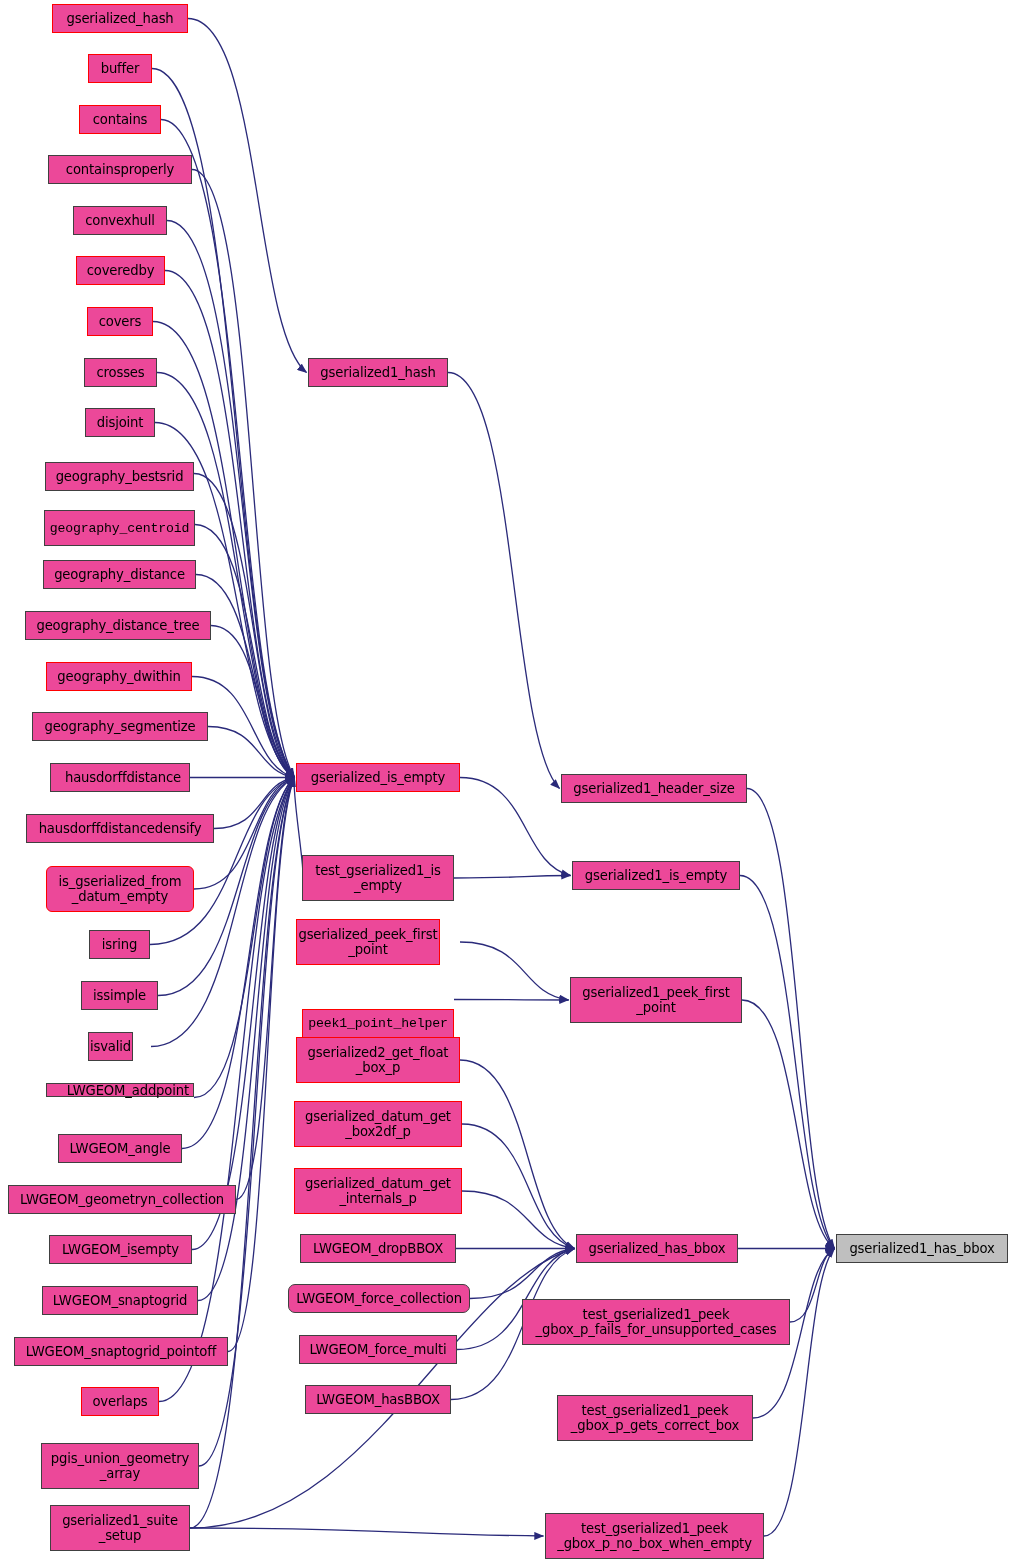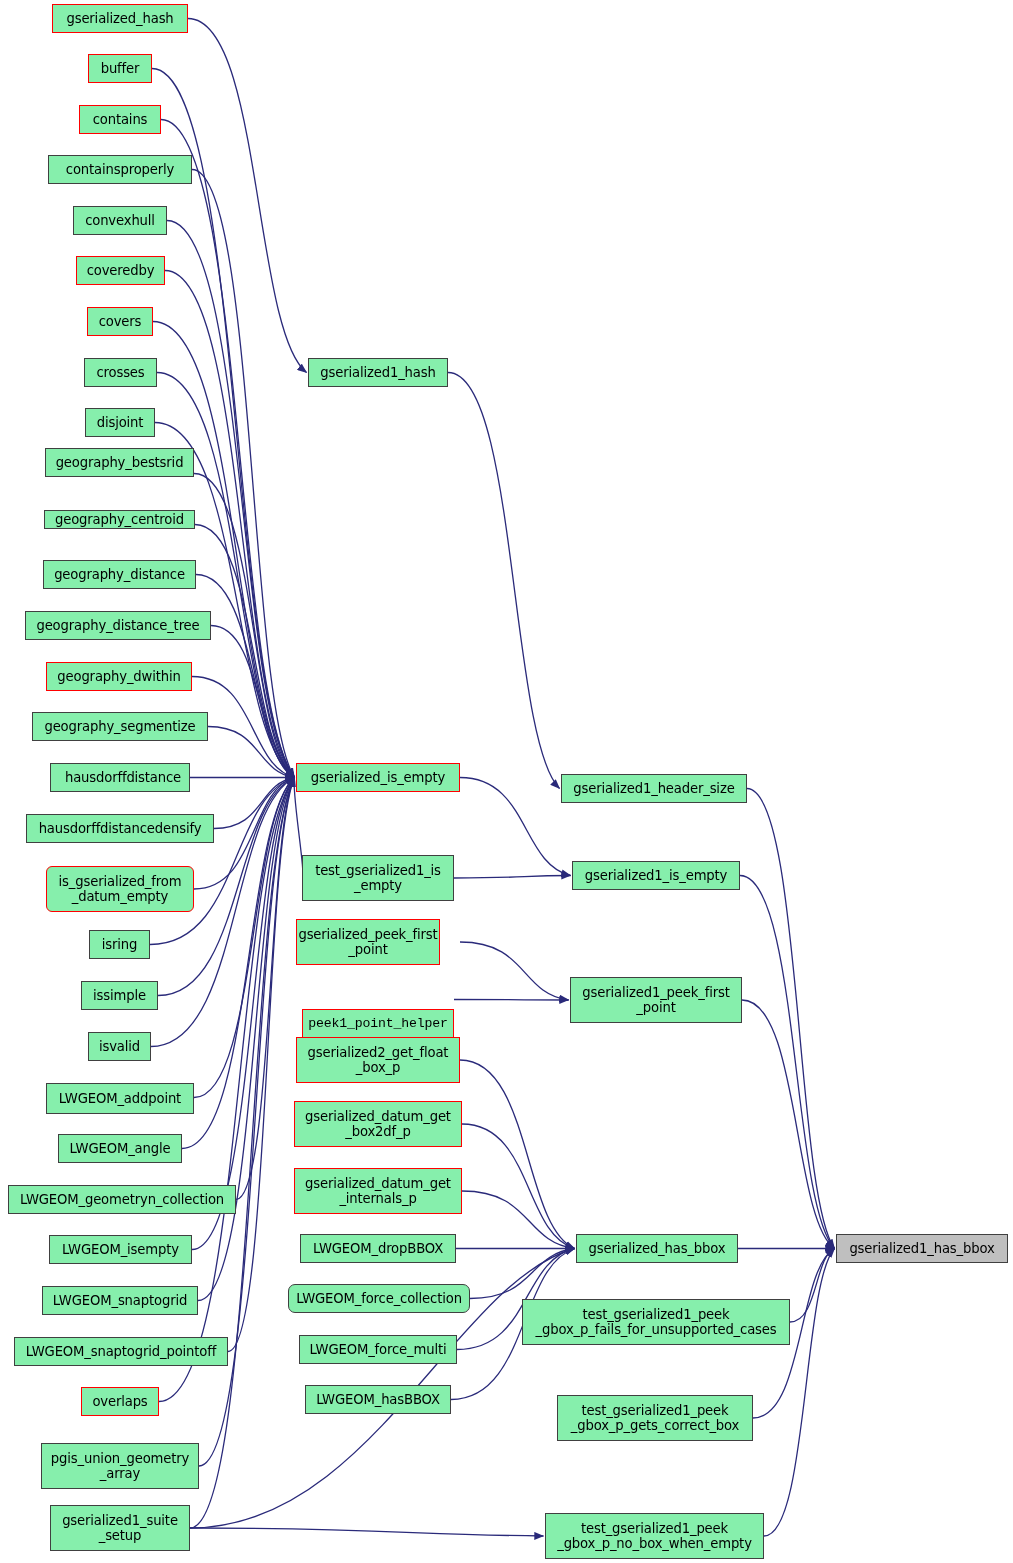--- a/index.html
+++ b/index.html
@@ -7,21 +7,21 @@
     position:relative;
     width:1013px;height:1563px;
     background:#ffffff;
     font-family:"DejaVu Sans", sans-serif;
     overflow:hidden;
   }
   #edges{position:absolute;left:0;top:0;width:1013px;height:1563px;}
   .node{
     position:absolute;
     box-sizing:border-box;
-    background:#86efac;
+    background:#ec4899;
     border:1px solid #404040;
     display:flex;
     align-items:center;
     justify-content:center;
     text-align:center;
     font-size:13.2px;
     line-height:15px;
     color:#000000;
     white-space:pre-line;
     letter-spacing:-0.15px;
@@ -98,34 +98,34 @@
   <div id="node-layer">
       <div class="node red" style="left: 52px; top: 4px; width: 136px; height: 29px;"><span>gserialized_hash</span></div>
       <div class="node red" style="left: 88px; top: 54px; width: 64px; height: 29px;"><span>buffer</span></div>
       <div class="node red" style="left: 79px; top: 105px; width: 82px; height: 29px;"><span>contains</span></div>
       <div class="node" style="left: 48px; top: 155px; width: 144px; height: 29px;"><span>containsproperly</span></div>
       <div class="node" style="left: 73px; top: 206px; width: 94px; height: 29px;"><span>convexhull</span></div>
       <div class="node red" style="left: 76px; top: 256px; width: 89px; height: 29px;"><span>coveredby</span></div>
       <div class="node red" style="left: 87px; top: 307px; width: 66px; height: 29px;"><span>covers</span></div>
       <div class="node" style="left: 84px; top: 358px; width: 73px; height: 29px;"><span>crosses</span></div>
       <div class="node" style="left: 85px; top: 408px; width: 70px; height: 29px;"><span>disjoint</span></div>
-      <div class="node" style="left: 45px; top: 448px; width: 149px; height: 29px;"><span>geography_bestsrid</span></div>
-      <div class="node" style="left: 44px; top: 510px; width: 151px; height: 19px;"><span>geography_centroid</span></div>
+      <div class="node" style="left: 45px; top: 462px; width: 149px; height: 29px;"><span>geography_bestsrid</span></div>
+      <div class="node" style="left: 44px; top: 510px; width: 151px; height: 36px; font-family: Liberation Mono, monospace;"><span>geography_centroid</span></div>
       <div class="node" style="left: 43px; top: 560px; width: 153px; height: 29px;"><span>geography_distance</span></div>
       <div class="node" style="left: 25px; top: 611px; width: 186px; height: 29px;"><span>geography_distance_tree</span></div>
       <div class="node red" style="left: 46px; top: 662px; width: 146px; height: 29px;"><span>geography_dwithin</span></div>
       <div class="node" style="left: 32px; top: 712px; width: 176px; height: 29px;"><span>geography_segmentize</span></div>
       <div class="node" style="left: 50px; top: 763px; width: 140px; height: 29px; padding-left: 10px;"><span>hausdorffdistance</span></div>
       <div class="node" style="left: 26px; top: 814px; width: 188px; height: 29px;"><span>hausdorffdistancedensify</span></div>
       <div class="node red" style="left: 46px; top: 866px; width: 148px; height: 46px; border-radius: 6px;"><span>is_gserialized_from
 _datum_empty</span></div>
       <div class="node" style="left: 89px; top: 930px; width: 61px; height: 29px;"><span>isring</span></div>
       <div class="node" style="left: 81px; top: 981px; width: 77px; height: 29px;"><span>issimple</span></div>
-      <div class="node" style="left: 88px; top: 1032px; width: 63px; height: 29px;"><span>isvalid</span></div>
-      <div class="node" style="left: 46px; top: 1083px; width: 148px; height: 31px;"><span>LWGEOM_addpoint</span></div>
+      <div class="node" style="left: 88px; top: 1032px; width: 45px; height: 29px;"><span>isvalid</span></div>
+      <div class="node" style="left: 46px; top: 1083px; width: 148px; height: 14px; justify-content: flex-end;"><span>LWGEOM_addpoint</span></div>
       <div class="node" style="left: 58px; top: 1134px; width: 124px; height: 29px;"><span>LWGEOM_angle</span></div>
       <div class="node" style="left: 8px; top: 1185px; width: 228px; height: 29px;"><span>LWGEOM_geometryn_collection</span></div>
       <div class="node" style="left: 49px; top: 1235px; width: 143px; height: 29px;"><span>LWGEOM_isempty</span></div>
       <div class="node" style="left: 42px; top: 1286px; width: 156px; height: 29px;"><span>LWGEOM_snaptogrid</span></div>
       <div class="node" style="left: 14px; top: 1337px; width: 214px; height: 29px;"><span>LWGEOM_snaptogrid_pointoff</span></div>
       <div class="node red" style="left: 81px; top: 1387px; width: 78px; height: 29px;"><span>overlaps</span></div>
       <div class="node" style="left: 41px; top: 1443px; width: 158px; height: 46px;"><span>pgis_union_geometry
 _array</span></div>
       <div class="node" style="left: 50px; top: 1505px; width: 140px; height: 46px;"><span>gserialized1_suite
 _setup</span></div>

